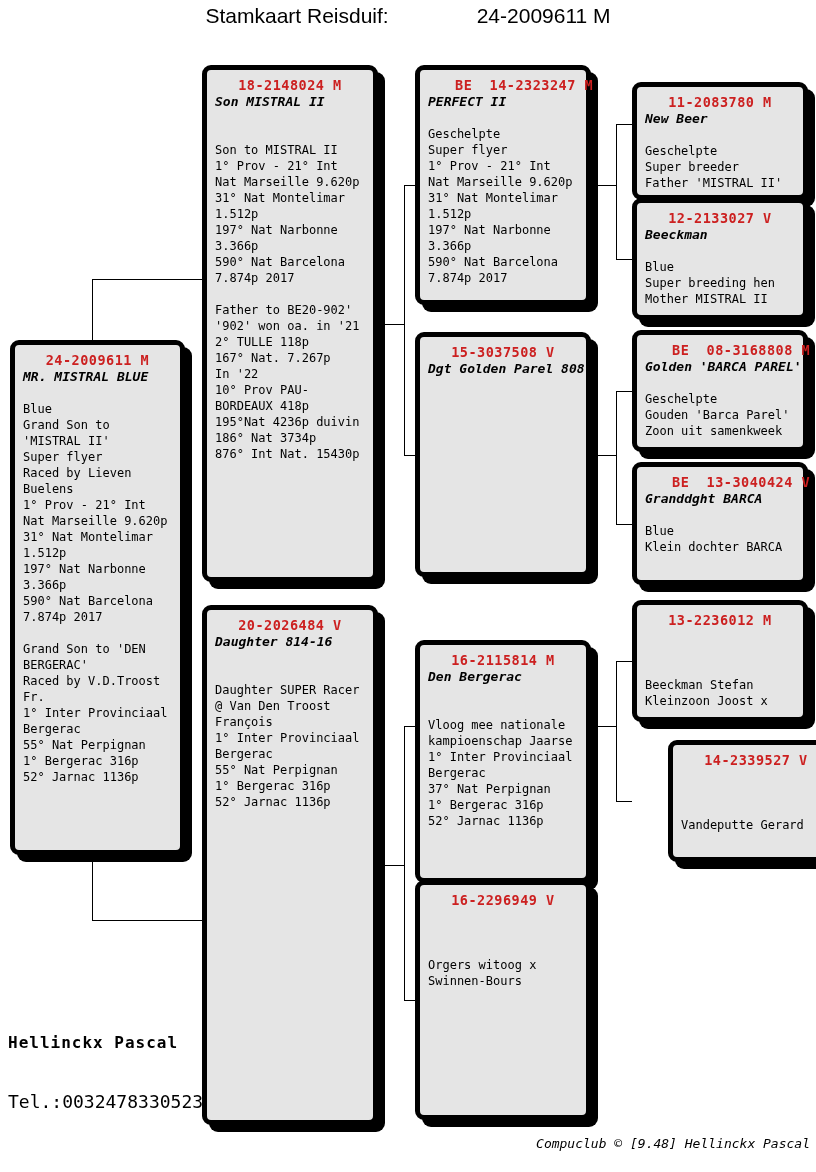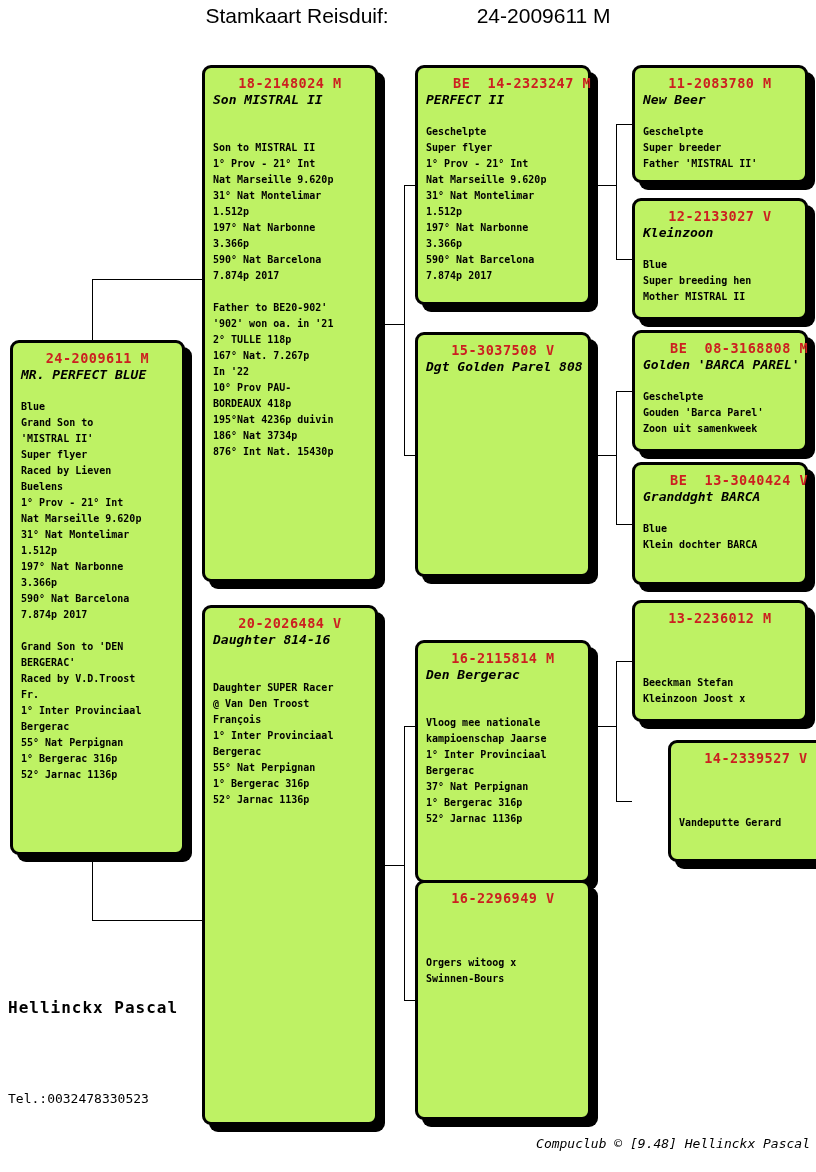--- a/index.html
+++ b/index.html
@@ -9,39 +9,39 @@
     font-family:"DejaVu Sans Mono","Liberation Mono",monospace; color:#000;
     overflow:hidden;
   }
   .header-title {
     position:absolute; top:4px; left:0; width:100%;
     display:flex; justify-content:center; gap:88px;
     font-family:"Liberation Sans", sans-serif; font-size:21px; color:#000;
   }
   svg.connectors { position:absolute; left:0; top:0; }
   .pbox {
-    position:absolute; background:#bef264; border:3px solid #000000;
+    position:absolute; background:#e5e5e5; border:5px solid #000000;
     border-radius:9px; box-shadow:7px 7px 0 #000;
     padding:7px 8px 4px 8px; box-sizing:border-box;
   }
   .pbox-title {
     color:var(--red); font-weight:bold; font-size:13.5px; line-height:16px;
     text-align:center; letter-spacing:0.5px; white-space:pre;
   }
   .pbox-title.left { text-align:right;margin-left:27px; }
   .pbox-name {
     font-style:italic; font-weight:bold; font-size:13px; line-height:16px;
     min-height:16px; white-space:pre; margin-top:1px;
   }
-  .pbox-body { font-size:10px; line-height:16px; white-space:pre-wrap;font-weight:bold; }
+  .pbox-body { font-size:12px; line-height:16px; white-space:pre-wrap; }
   .owner-name {
-    position:absolute; left:8px; top:998px;
+    position:absolute; left:8px; top:1033px;
     font-weight:bold; font-size:16px; letter-spacing:1px;
   }
-  .owner-phone { position:absolute; left:8px; top:1091px; font-size:13px; }
+  .owner-phone { position:absolute; left:8px; top:1091px; font-size:18px; }
   .footer-credit {
     position:absolute; right:6px; top:1136px;
     font-style:italic; font-size:13px;
   }
 </style>
 </head>
 <body>
 
 <div class="page">
 
@@ -62,21 +62,21 @@
       <polyline points="632,391 616,391 616,524 632,524"></polyline>
       <polyline points="378,865 404,865"></polyline>
       <polyline points="415,726 404,726 404,1000 415,1000"></polyline>
       <polyline points="590,726 616,726"></polyline>
       <polyline points="632,661 616,661 616,801 632,801"></polyline>
     </g>
   </svg>
 
   <div class="pbox" style="left:10px;top:340px;width:175px;height:515px;">
     <div class="pbox-title">24-2009611 M</div>
-    <div class="pbox-name">MR. PERFECT BLUE</div>
+    <div class="pbox-name">MR. MISTRAL BLUE</div>
     <div class="pbox-body">
 Blue
 Grand Son to
 'MISTRAL II'
 Super flyer
 Raced by Lieven
 Buelens
 1° Prov - 21° Int
 Nat Marseille 9.620p
 31° Nat Montelimar
@@ -177,32 +177,32 @@
 
   <div class="pbox" style="left:415px;top:880px;width:176px;height:240px;">
     <div class="pbox-title">16-2296949 V</div>
     <div class="pbox-name"></div>
     <div class="pbox-body">
 
 Orgers witoog x
 Swinnen-Bours</div>
   </div>
 
-  <div class="pbox" style="left:632px;top:65px;width:176px;height:118px;">
+  <div class="pbox" style="left:632px;top:82px;width:176px;height:118px;">
     <div class="pbox-title">11-2083780 M</div>
     <div class="pbox-name">New Beer</div>
     <div class="pbox-body">
 Geschelpte
 Super breeder
 Father 'MISTRAL II'</div>
   </div>
 
   <div class="pbox" style="left:632px;top:198px;width:176px;height:122px;">
     <div class="pbox-title">12-2133027 V</div>
-    <div class="pbox-name">Kleinzoon</div>
+    <div class="pbox-name">Beeckman</div>
     <div class="pbox-body">
 Blue
 Super breeding hen
 Mother MISTRAL II</div>
   </div>
 
   <div class="pbox" style="left:632px;top:330px;width:176px;height:122px;">
     <div class="pbox-title left">BE  08-3168808 M</div>
     <div class="pbox-name">Golden 'BARCA PAREL'</div>
     <div class="pbox-body">

